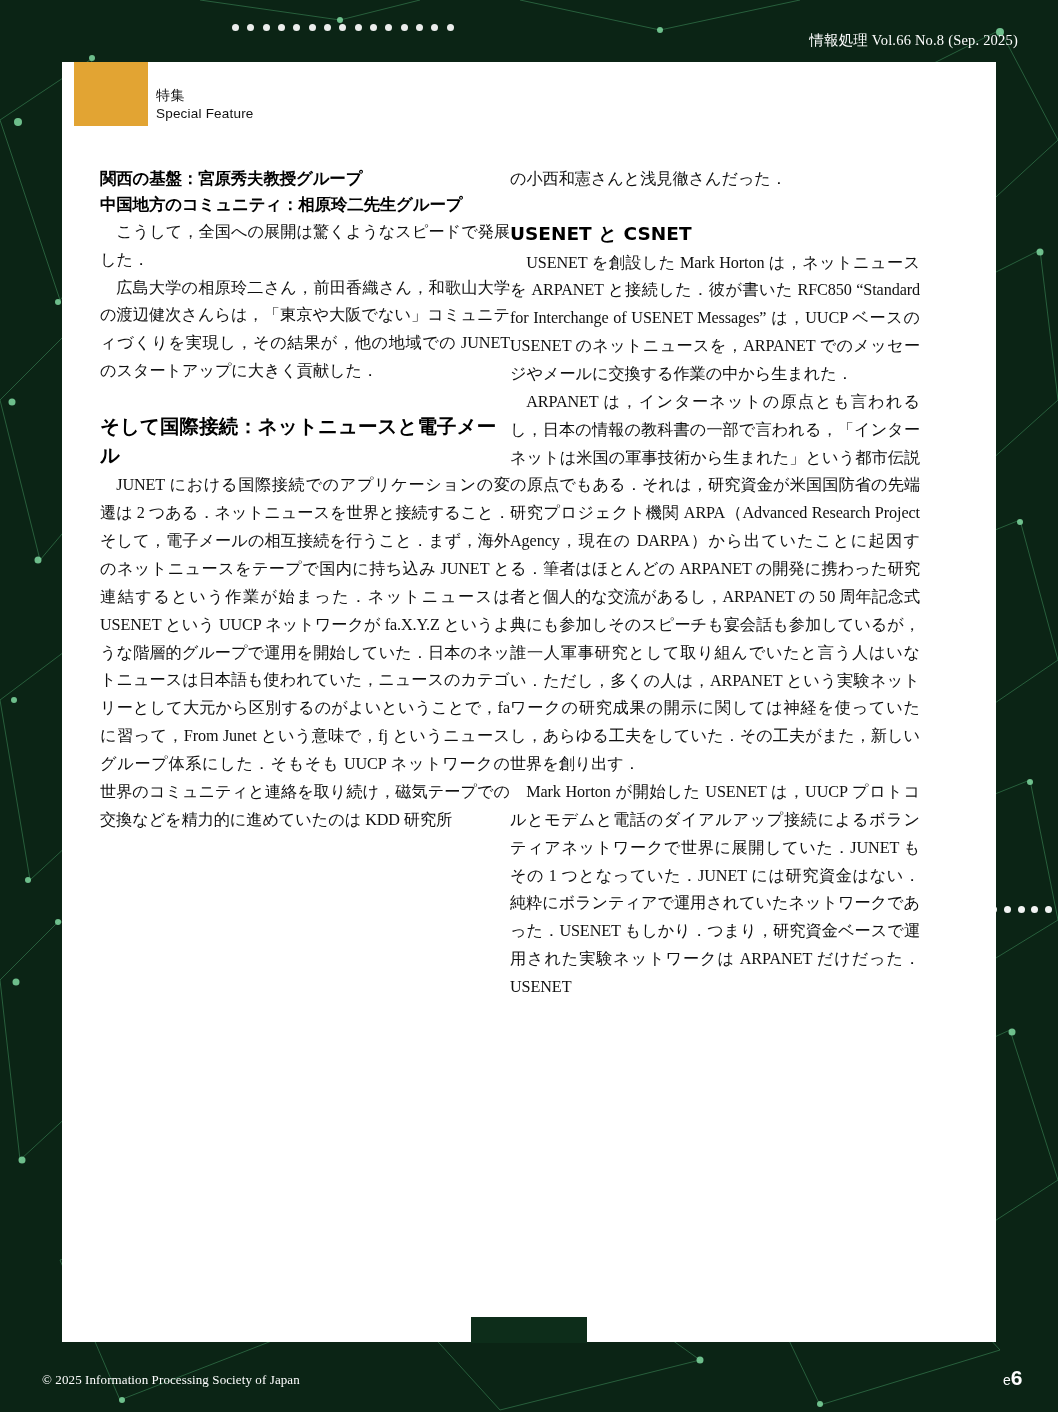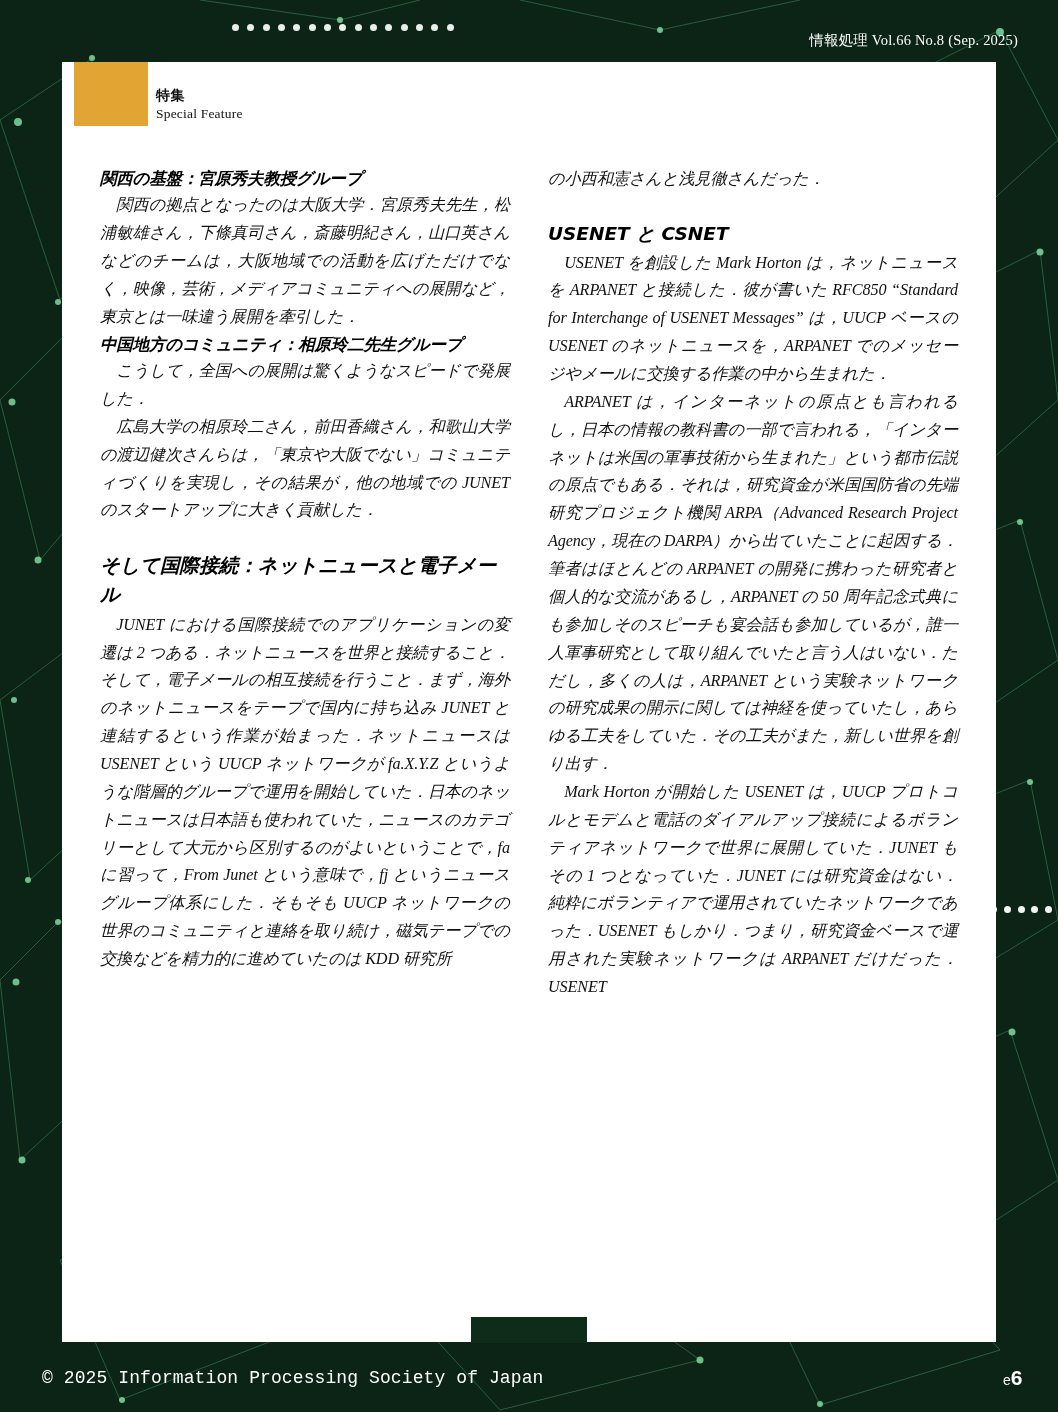--- a/index.html
+++ b/index.html
@@ -113,40 +113,38 @@
   .feature-label {
     position: absolute;
     top: 24px;
     left: 94px;
     z-index: 7;
     line-height: 1.35;
     color: #111;
   }
   .feature-label .jp {
     font-family: "DejaVu Sans", sans-serif;
-    font-weight: bold;
+    font-weight: normal;
     font-size: 14px;
     letter-spacing: .5px;
   }
   .feature-label .en {
-    font-family: Liberation Serif, serif;
+    font-family: Liberation Sans, sans-serif;
     font-size: 13.5px;
     letter-spacing: .2px;
   }
 
   
   .columns {
     position: absolute;
     top: 104px;
     left: 38px;
     width: 858px;
     height: 1126px;
     display: flex;
-    gap: 38px;
-    font-style: italic;
   }
   .col {
     width: 410px;
     font-size: 16.2px;
     line-height: 1.72;
     color: #101010;
     text-align: justify;
     font-family: "DejaVu Serif", "Liberation Serif", serif;
   }
   .col p {
@@ -183,22 +181,22 @@
     line-height: 1.5;
     color: #000;
   }
 
   
   .footer-copy {
     position: absolute;
     left: 42px;
     bottom: 24px;
     color: #ffffff;
-    font-size: 18px;
-    font-family: Liberation Mono, monospace;
+    font-size: 13px;
+    font-family: Liberation Serif, serif;
     letter-spacing: .1px;
     z-index: 8;
   }
   .page-num {
     position: absolute;
     right: 36px;
     bottom: 22px;
     color: #ffffff;
     font-family: "Liberation Sans", sans-serif;
     font-size: 14px;
@@ -304,21 +302,20 @@
   <div class="feature-tab"></div>
   <div class="feature-label">
     <div class="jp">特集</div>
     <div class="en">Special Feature</div>
   </div>
 
   <div class="columns">
 
     <div class="col">
       <h3 class="sub">関西の基盤：宮原秀夫教授グループ</h3>
-      <p>関西の拠点となったのは大阪大学．宮原秀夫先生，松浦敏雄さん，下條真司さん，斎藤明紀さん，山口英さんなどのチームは，大阪地域での活動を広げただけでなく，映像，芸術，メディアコミュニティへの展開など，東京とは一味違う展開を牽引した．</p>
       <h3 class="sub">中国地方のコミュニティ：相原玲二先生グループ</h3>
       <p>こうして，全国への展開は驚くようなスピードで発展した．</p>
       <p>広島大学の相原玲二さん，前田香織さん，和歌山大学の渡辺健次さんらは，「東京や大阪でない」コミュニティづくりを実現し，その結果が，他の地域での JUNET のスタートアップに大きく貢献した．</p>
       <h2 class="head">そして国際接続：ネットニュースと電子メール</h2>
       <p>JUNET における国際接続でのアプリケーションの変遷は 2 つある．ネットニュースを世界と接続すること．そして，電子メールの相互接続を行うこと．まず，海外のネットニュースをテープで国内に持ち込み JUNET と連結するという作業が始まった．ネットニュースは USENET という UUCP ネットワークが fa.X.Y.Z というような階層的グループで運用を開始していた．日本のネットニュースは日本語も使われていた，ニュースのカテゴリーとして大元から区別するのがよいということで，fa に習って，From Junet という意味で，fj というニュースグループ体系にした．そもそも UUCP ネットワークの世界のコミュニティと連絡を取り続け，磁気テープでの交換などを精力的に進めていたのは KDD 研究所</p>
     </div>
 
     <div class="col">
       <p class="noindent">の小西和憲さんと浅見徹さんだった．</p>
       <h2 class="head-en">USENET と CSNET</h2>

